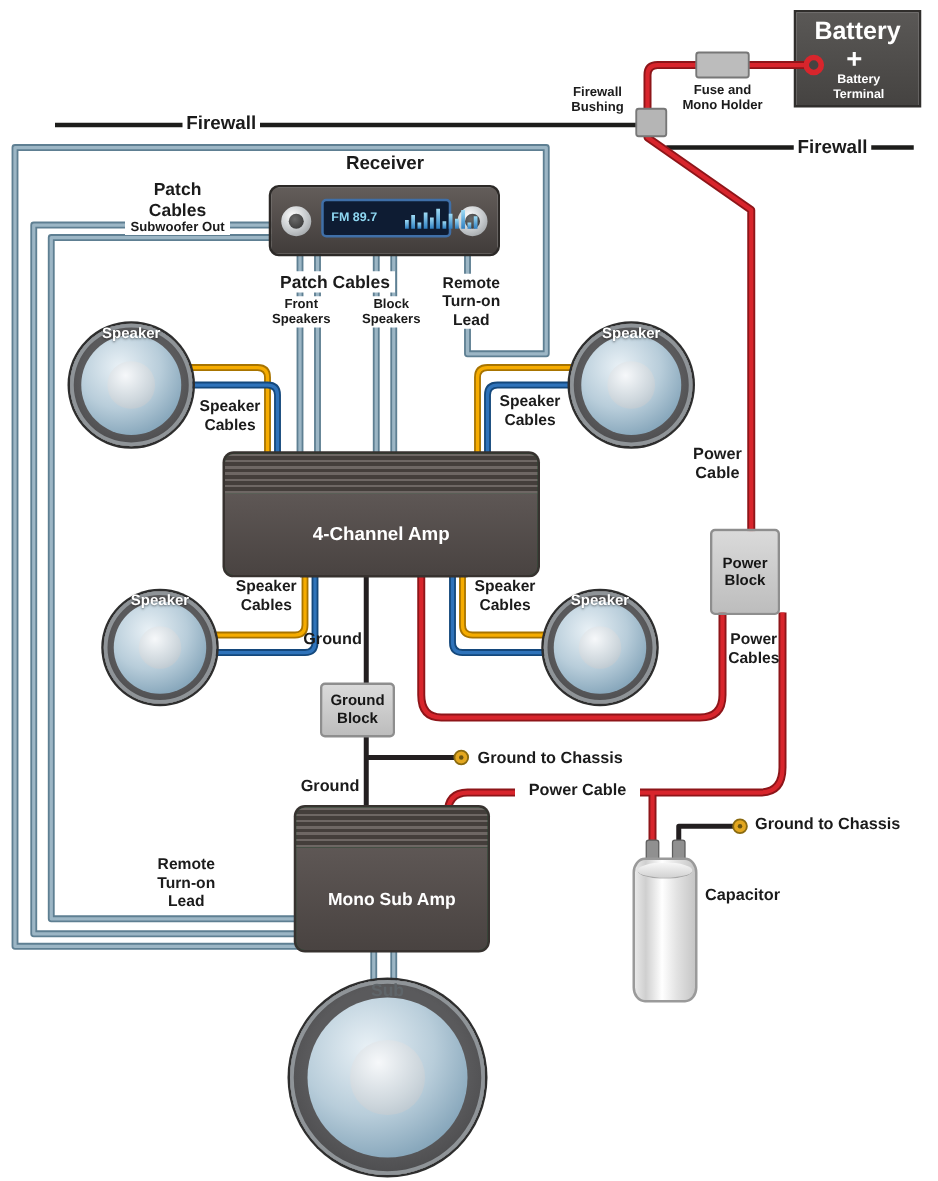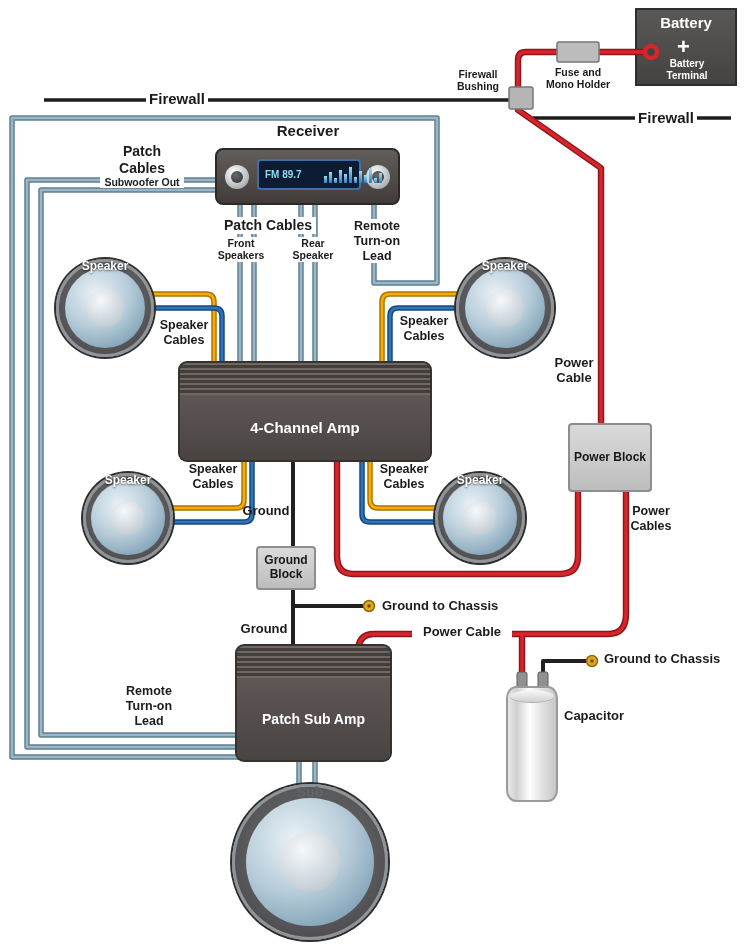--- a/index.html
+++ b/index.html
@@ -19,21 +19,21 @@
   .in-yel{stroke:#f6ac00;stroke-width:2.6}
   .ol-nblu{stroke:#14487c;stroke-width:5.5}
   .in-nblu{stroke:#2f73ba;stroke-width:2.6}
   .ol-red{stroke:#8e1519;stroke-width:6.4}
   .in-red{stroke:#d8252c;stroke-width:3.4}
   .wire-black{stroke:#231f20;stroke-width:4}
   .wire-fire{stroke:#1d1d1b;stroke-width:3.5}
   
   .battery{position:absolute;left:635px;top:8px;width:102px;height:78px;box-sizing:border-box;
            background:linear-gradient(180deg,#5a5856,#454341);border:2px solid #302e2c;}
-  .battery .btitle{position:absolute;left:0;right:0;top:4px;color:#fff;font-weight:bold;font-size:15px;text-align:center;}
+  .battery .btitle{position:absolute;left:0;right:0;top:4px;color:#fff;font-weight:bold;font-size:20px;text-align:center;}
   .battery .bplus{position:absolute;left:40px;top:24px;color:#fff;font-weight:bold;font-size:22px;}
   .battery .bterm{position:absolute;left:20px;top:48px;width:60px;color:#fff;font-weight:bold;font-size:10px;text-align:center;line-height:1.15;}
   .block{position:absolute;z-index:3;box-sizing:border-box;display:flex;align-items:center;justify-content:center;
          background:linear-gradient(180deg,#dadada,#bdbdbd);border:2px solid #8e8e8e;border-radius:4px;
          font-weight:bold;font-size:12px;color:#161616;text-align:center;line-height:1.15;}
   .amp{position:absolute;z-index:3;border-radius:7px;background:#14532d;box-shadow:0 0 0 2px #37322f;}
   .amp .fins{position:absolute;left:0;right:0;top:0;height:32px;border-radius:7px 7px 0 0;
              background:repeating-linear-gradient(180deg,#6e6764 0 2px,#443e3b 2px 5px);}
   .amp .ampbody{position:absolute;left:0;right:0;top:32px;bottom:0;border-radius:0 0 7px 7px;
                 background:linear-gradient(180deg,#5e5755,#494341);display:flex;align-items:center;justify-content:center;}
@@ -196,29 +196,29 @@
   <div class="amp" style="left:180px;top:363px;width:250px;height:97px;">
     <div class="fins"></div>
     <div class="ampbody">
       <span class="alabel">4-Channel Amp</span>
     </div>
   </div>
 
   <div class="amp" style="left:237px;top:646px;width:153px;height:114px;">
     <div class="fins"></div>
     <div class="ampbody">
-      <span class="alabel" style="font-size:14px;">Patch Sub Amp</span>
+      <span class="alabel" style="font-size:14px;">Mono Sub Amp</span>
     </div>
   </div>
 
   <div class="block" style="left:256px;top:546px;width:60px;height:44px;">
     <span>Ground Block</span>
   </div>
 
-  <div class="block" style="left:568px;top:423px;width:84px;height:69px;">
+  <div class="block" style="left:568px;top:423px;width:56px;height:69px;">
     <span>Power Block</span>
   </div>
 
   <div class="capacitor"></div>
 
   <div class="speaker" style="left:56px;top:259px;width:98px;height:98px;">
     <div class="cone"></div>
     <div class="cap"></div>
     <span class="slabel">Speaker</span>
   </div>
@@ -249,33 +249,33 @@
   <div class="lbl" style="left:448px;top:68px;width:60px;font-size:10.5px;">Firewall Bushing</div>
   <div class="lbl" style="left:270px;top:122px;width:76px;font-size:15px;">Receiver</div>
 
   <div class="lbl bg" style="left:100px;top:143px;width:84px;">
     <div style="font-size:14px;">Patch Cables</div>
     <div style="font-size:10.5px;">Subwoofer Out</div>
   </div>
 
   <div class="lbl bg" style="left:220px;top:217px;width:96px;font-size:14px;">Patch Cables</div>
   <div class="lbl bg" style="left:212px;top:237px;width:58px;font-size:10.5px;">Front Speakers</div>
-  <div class="lbl bg" style="left:284px;top:237px;width:58px;font-size:10.5px;">Rear Speaker</div>
+  <div class="lbl bg" style="left:284px;top:237px;width:58px;font-size:10.5px;">Block Speakers</div>
   <div class="lbl bg" style="left:345px;top:219px;width:64px;font-size:12.5px;">Remote Turn-on Lead</div>
 
   <div class="lbl bg" style="left:158px;top:318px;width:52px;font-size:12.5px;">Speaker Cables</div>
   <div class="lbl bg" style="left:394px;top:314px;width:60px;font-size:12.5px;">Speaker Cables</div>
   <div class="lbl bg" style="left:186px;top:462px;width:54px;font-size:12.5px;">Speaker Cables</div>
   <div class="lbl bg" style="left:374px;top:462px;width:60px;font-size:12.5px;">Speaker Cables</div>
 
   <div class="lbl" style="left:242px;top:503px;width:48px;font-size:13px;">Ground</div>
   <div class="lbl" style="left:382px;top:598px;width:150px;font-size:13px;text-align:left;">Ground to Chassis</div>
   <div class="lbl" style="left:240px;top:621px;width:48px;font-size:13px;">Ground</div>
 
   <div class="lbl bg" style="left:552px;top:355px;width:44px;font-size:13px;">Power Cable</div>
-  <div class="lbl" style="left:580px;top:504px;width:46px;font-size:12.5px;padding-left:48px;">Power Cables</div>
+  <div class="lbl" style="left:580px;top:504px;width:46px;font-size:12.5px;">Power Cables</div>
   <div class="lbl bg" style="left:412px;top:624px;width:100px;font-size:13px;">Power Cable</div>
   <div class="lbl" style="left:604px;top:651px;width:150px;font-size:13px;text-align:left;">Ground to Chassis</div>
 
   <div class="lbl" style="left:564px;top:708px;width:90px;font-size:13px;text-align:left;">Capacitor</div>
   <div class="lbl bg" style="left:114px;top:684px;width:70px;font-size:12.5px;">Remote Turn-on Lead</div>
 
 </div>
 
 </body></html>

